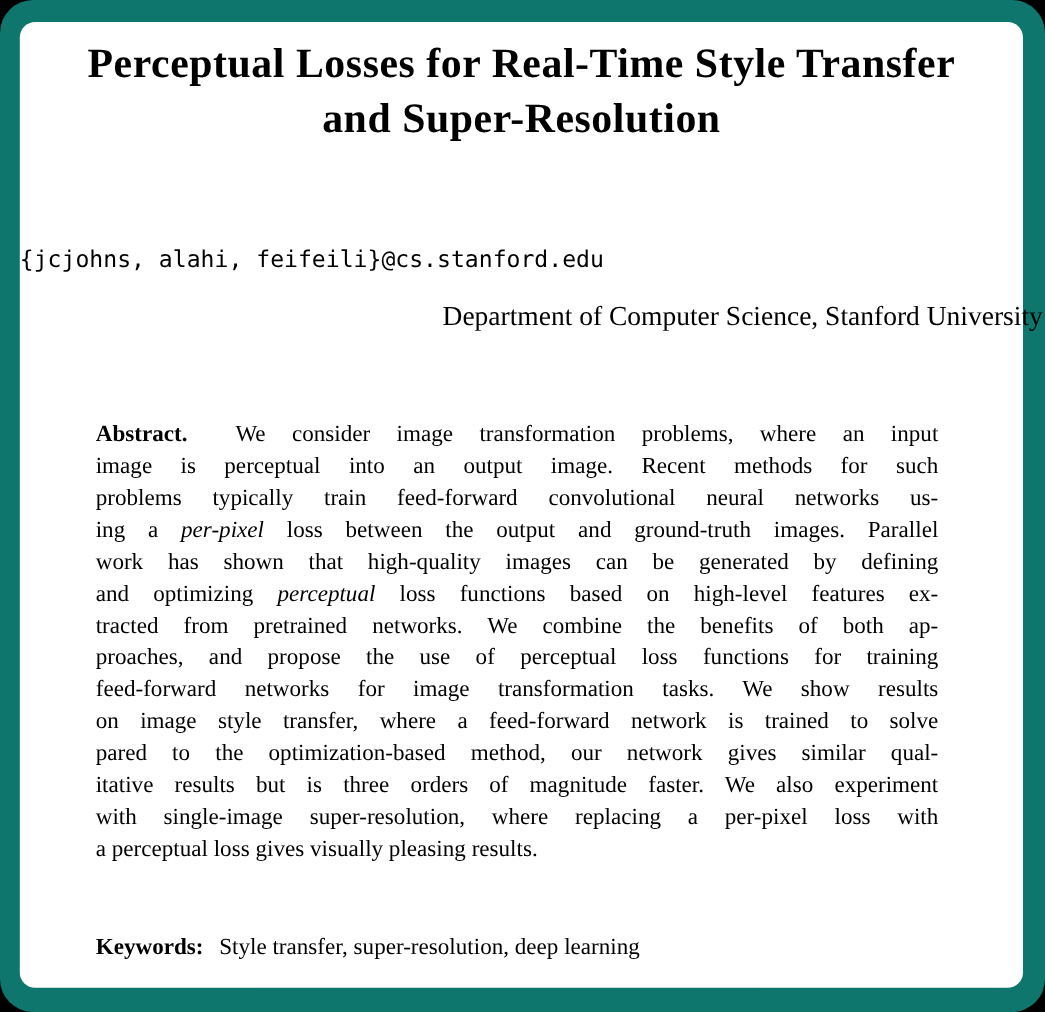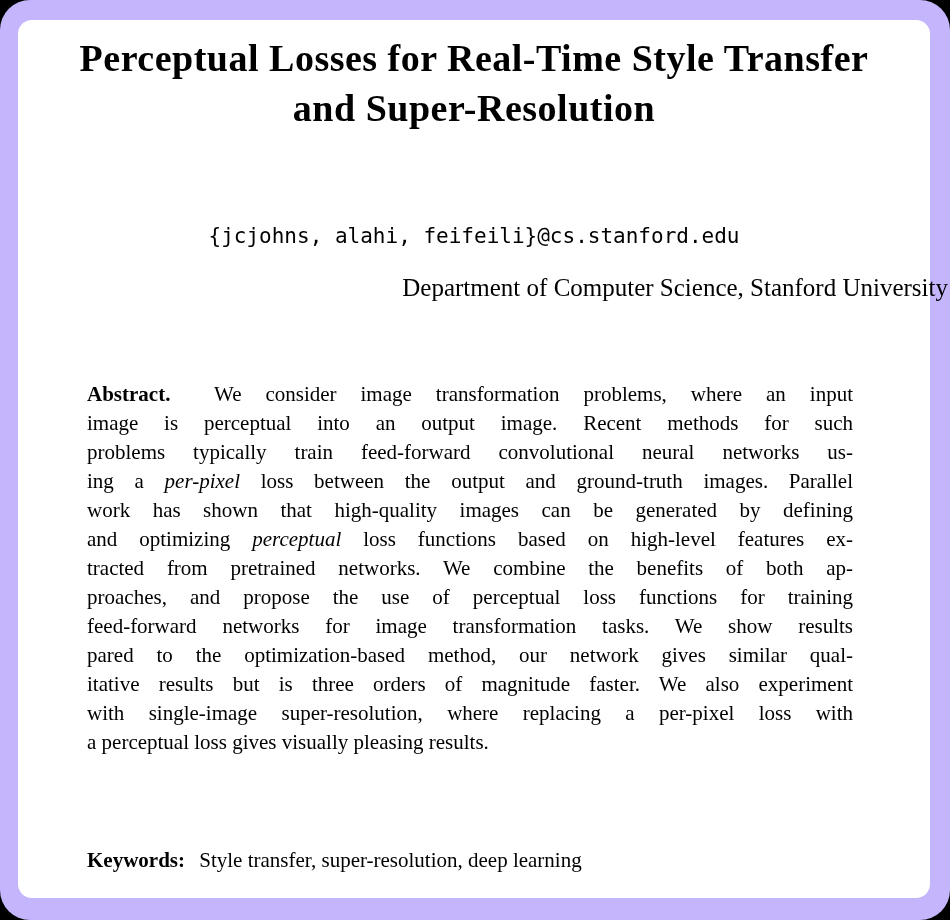--- a/index.html
+++ b/index.html
@@ -3,21 +3,21 @@
 <meta charset="utf-8">
 <style>
   html, body {
     margin: 0; padding: 0;
     background: #000000;
     width: 950px; height: 920px;
   }
   .frame {
     position: relative;
     width: 950px; height: 920px;
-    background: #c4b5fd;
+    background: #0f766e;
     border-radius: 30px;
     overflow: hidden;
   }
   .page {
     position: absolute;
     left: 18px; top: 20px;
     width: 912px; height: 878px;
     background: #ffffff;
     border-radius: 14px;
     color: #000000;
@@ -36,21 +36,20 @@
   .authors {
     position: absolute; top: 166px; left: 0;
     width: 100%;
     text-align: center;
     font-size: 25px;
     line-height: 30px;
   }
   .emails {
     position: absolute; top: 202px; left: 0;
     width: 100%;
-    text-align: center;
     font-family: "DejaVu Sans Mono", monospace;
     font-size: 21px;
     line-height: 28px;
   }
   .affiliation {
     position: absolute; top: 253px; left: 0;
     width: 100%;
     text-align: right;
     font-size: 25px;
     line-height: 30px;
@@ -100,20 +99,21 @@
     <div class="abstract">
         <div class="abs-line"><strong>Abstract.</strong> We consider image transformation problems, where an input</div>
         <div class="abs-line">image is perceptual into an output image. Recent methods for such</div>
         <div class="abs-line">problems typically train feed-forward convolutional neural networks us-</div>
         <div class="abs-line">ing a <em>per-pixel</em> loss between the output and ground-truth images. Parallel</div>
         <div class="abs-line">work has shown that high-quality images can be generated by defining</div>
         <div class="abs-line">and optimizing <em>perceptual</em> loss functions based on high-level features ex-</div>
         <div class="abs-line">tracted from pretrained networks. We combine the benefits of both ap-</div>
         <div class="abs-line">proaches, and propose the use of perceptual loss functions for training</div>
         <div class="abs-line">feed-forward networks for image transformation tasks. We show results</div>
+        <div class="abs-line">on image style transfer, where a feed-forward network is trained to solve</div>
         <div class="abs-line">pared to the optimization-based method, our network gives similar qual-</div>
         <div class="abs-line">itative results but is three orders of magnitude faster. We also experiment</div>
         <div class="abs-line">with single-image super-resolution, where replacing a per-pixel loss with</div>
         <div class="abs-line abs-last">a perceptual loss gives visually pleasing results.</div>
       </div>
 
     <div class="keywords"><strong>Keywords:</strong> Style transfer, super-resolution, deep learning</div>
 
   </div>
 </div>

